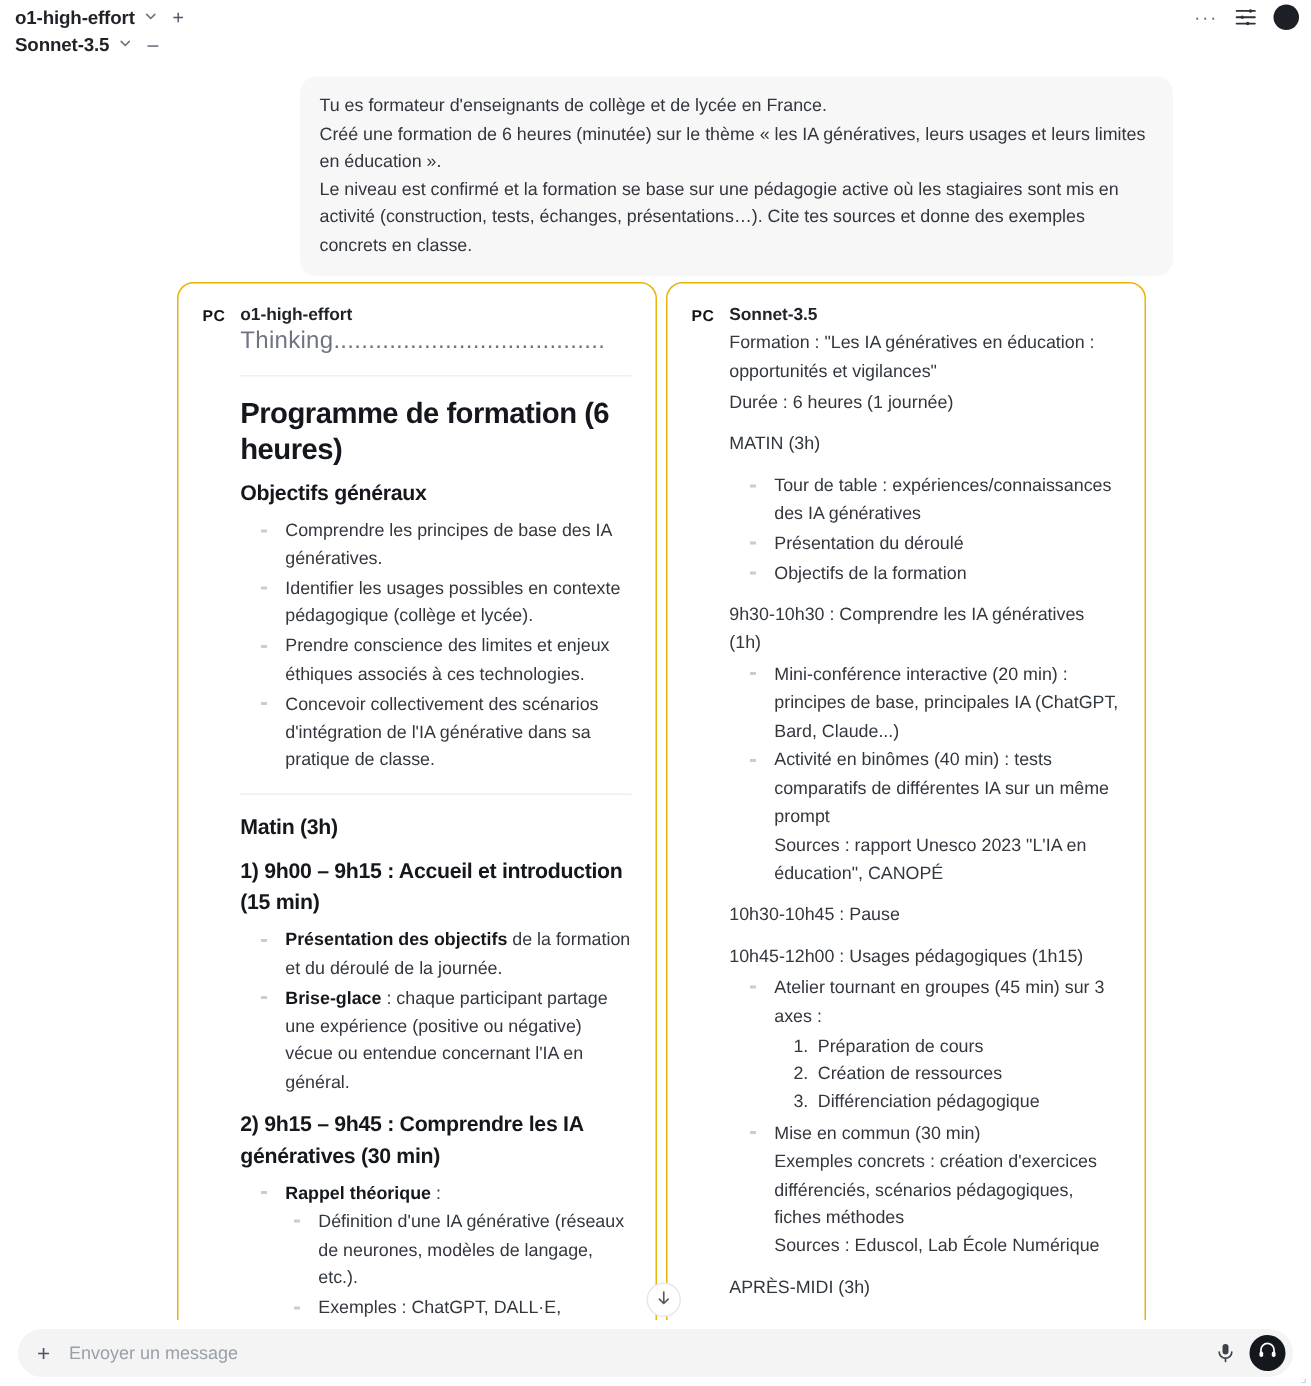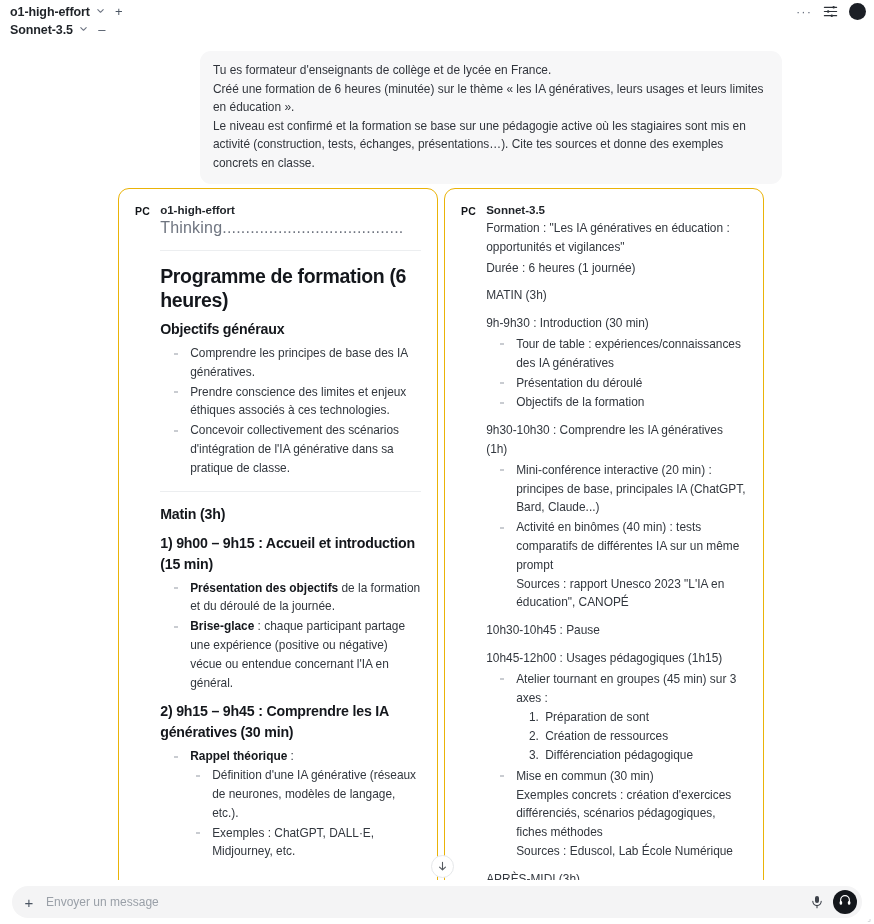--- a/index.html
+++ b/index.html
@@ -230,20 +230,21 @@
       <div class="msg-body">
         <div class="assistant-name">o1-high-effort</div>
         <div class="thinking">Thinking.......................................</div>
         <hr class="hr">
 
         <div class="md">
           <h1>Programme de formation (6 heures)</h1>
           <h2>Objectifs généraux</h2>
           <ul>
             <li>Comprendre les principes de base des IA génératives.</li>
+            <li>Identifier les usages possibles en contexte pédagogique (collège et lycée).</li>
             <li>Prendre conscience des limites et enjeux éthiques associés à ces technologies.</li>
             <li>Concevoir collectivement des scénarios d'intégration de l'IA générative dans sa pratique de classe.</li>
           </ul>
           <hr class="hr">
 
           <h2>Matin (3h)</h2>
           <h3>1) 9h00 – 9h15 : Accueil et introduction (15 min)</h3>
           <ul>
             <li><b>Présentation des objectifs</b><span> de la formation et du déroulé de la journée.</span></li>
             <li><b>Brise-glace</b><span> : chaque participant partage une expérience (positive ou négative) vécue ou entendue concernant l'IA en général.</span></li>
@@ -273,21 +274,20 @@
       <span class="pc-badge">PC</span>
       <div class="msg-body">
         <div class="assistant-name">Sonnet-3.5</div>
 
         <div class="md">
           <p class="tight">Formation : "Les IA génératives en éducation : opportunités et vigilances"</p>
           <p>Durée : 6 heures (1 journée)</p>
 
           <p>MATIN (3h)</p>
 
-          <p class="tight">9h-9h30 : Introduction (30 min)</p>
           <ul>
             <li>Tour de table : expériences/connaissances des IA génératives</li>
             <li>Présentation du déroulé</li>
             <li>Objectifs de la formation</li>
           </ul>
 
           <p class="tight">9h30-10h30 : Comprendre les IA génératives (1h)</p>
           <ul>
             <li>Mini-conférence interactive (20 min) : principes de base, principales IA (ChatGPT, Bard, Claude...)</li>
             <li>
@@ -296,21 +296,21 @@
             </li>
           </ul>
 
           <p>10h30-10h45 : Pause</p>
 
           <p class="tight">10h45-12h00 : Usages pédagogiques (1h15)</p>
           <ul>
             <li>
               <span>Atelier tournant en groupes (45 min) sur 3 axes :</span>
               <ol>
-                <li>Préparation de sont</li>
+                <li>Préparation de cours</li>
                 <li>Création de ressources</li>
                 <li>Différenciation pédagogique</li>
               </ol>
             </li>
             <li>
               <span>Mise en commun (30 min)</span>
               <div class="sub">Exemples concrets : création d'exercices différenciés, scénarios pédagogiques, fiches méthodes</div>
               <div class="sub">Sources : Eduscol, Lab École Numérique</div>
             </li>
           </ul>

